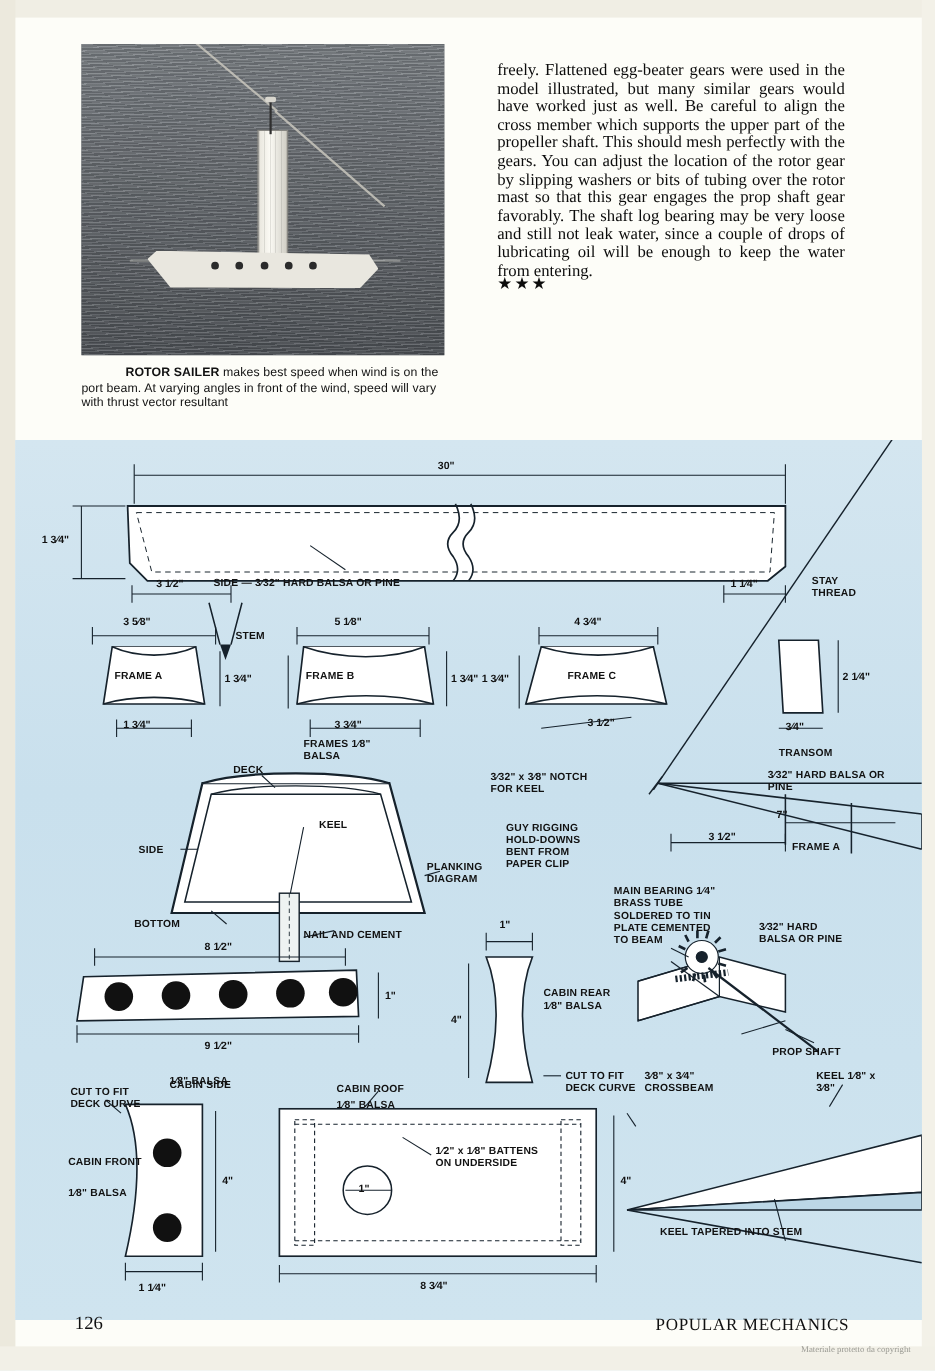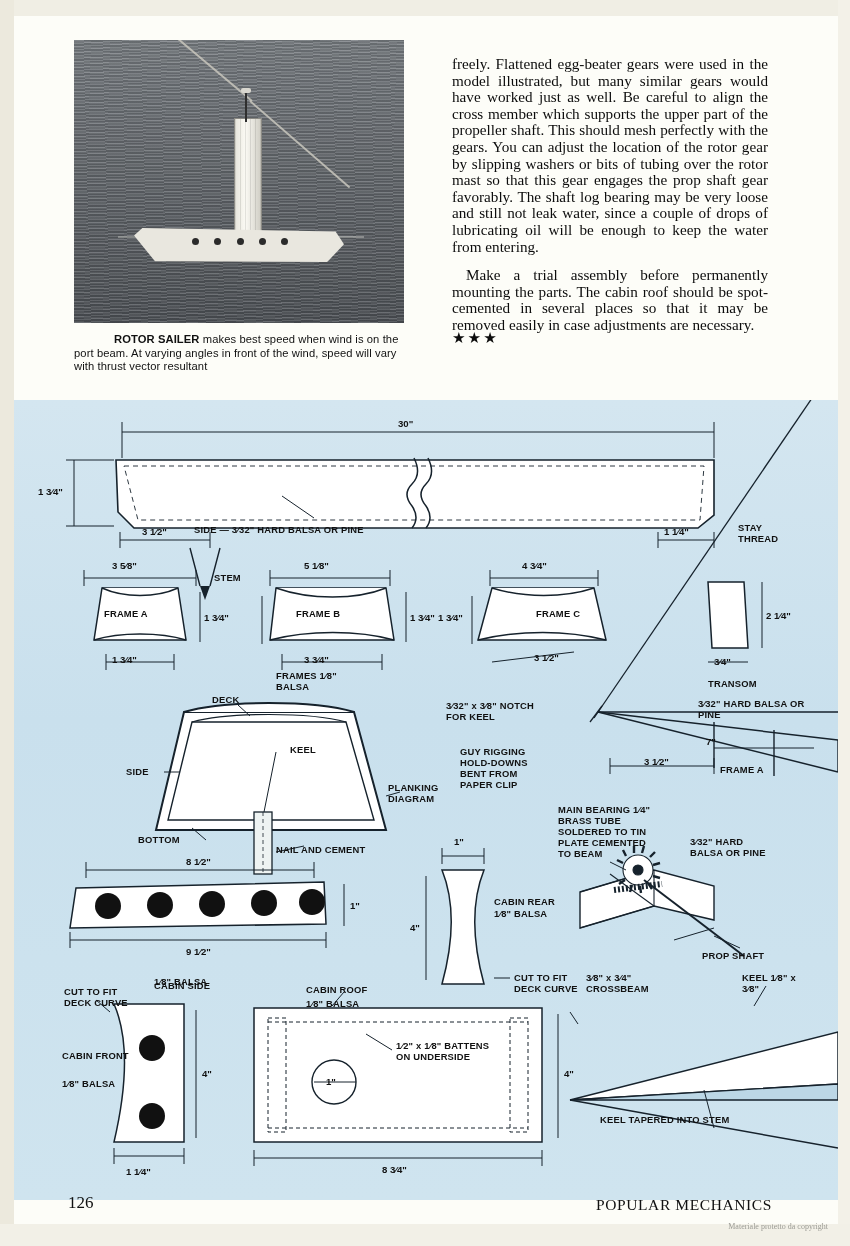--- a/index.html
+++ b/index.html
@@ -121,21 +121,20 @@
         <i></i>
     </div>
   </div>
 
   <div class="caption">
     <b>ROTOR SAILER</b><span class="norm"> makes best speed when wind is on the port beam. At varying angles in front of the wind, speed will vary with thrust vector resultant</span>
   </div>
 
   <div class="col-right">
     <p>freely. Flattened egg-beater gears were used in the model illustrated, but many similar gears would have worked just as well. Be careful to align the cross member which supports the upper part of the propeller shaft. This should mesh perfectly with the gears. You can adjust the location of the rotor gear by slipping washers or bits of tubing over the rotor mast so that this gear engages the prop shaft gear favorably. The shaft log bearing may be very loose and still not leak water, since a couple of drops of lubricating oil will be enough to keep the water from entering.</p>
-    <p class="indent"><span>Make a trial assembly before permanently mounting the parts. The cabin roof should be spot-cemented in several places so that it may be removed easily in case adjustments are necessary.</span></p>
     <p style="text-align:right;margin-top:-16px;"><span class="stars">★★★</span></p>
   </div>
 
   <div class="blueprint">
     <div class="bp-tint"></div>
 
     <svg width="824" height="800" style="position:absolute;left:0;top:0;">
 
       <path d="M102,60 L404,60 L408,60 L700,60 L700,115 L684,128 L120,128 L104,112 Z" fill="#ffffff" stroke="#16222c" stroke-width="1.6"></path>
 
@@ -308,40 +307,40 @@
     <div class="dim" style="left:650px;top:126px;">1 1⁄4"</div>
     <div class="bp-label" style="left:180px;top:124px;">SIDE — 3⁄32" HARD BALSA OR PINE</div>
     <div class="bp-label" style="left:724px;top:122px;width:60px;white-space:pre-line;">STAY THREAD</div>
 
     <div class="dim" style="left:98px;top:160px;">3 5⁄8"</div>
     <div class="bp-label" style="left:90px;top:208px;">FRAME A</div>
     <div class="dim" style="left:190px;top:212px;">1 3⁄4"</div>
     <div class="dim" style="left:98px;top:254px;">1 3⁄4"</div>
 
     <div class="dim" style="left:290px;top:160px;">5 1⁄8"</div>
-    <div class="bp-label" style="left:282px;top:208px;">FRAME B</div>
+    <div class="bp-label" style="left:264px;top:208px;">FRAME B</div>
     <div class="dim" style="left:396px;top:212px;">1 3⁄4"</div>
     <div class="dim" style="left:290px;top:254px;">3 3⁄4"</div>
 
     <div class="dim" style="left:508px;top:160px;">4 3⁄4"</div>
-    <div class="bp-label" style="left:502px;top:208px;margin-left:20px;">FRAME C</div>
+    <div class="bp-label" style="left:502px;top:208px;">FRAME C</div>
     <div class="dim" style="left:424px;top:212px;">1 3⁄4"</div>
     <div class="dim" style="left:520px;top:252px;">3 1⁄2"</div>
 
     <div class="bp-label" style="left:200px;top:172px;">STEM</div>
     <div class="bp-label" style="left:262px;top:270px;width:70px;white-space:pre-line;">FRAMES 1⁄8" BALSA</div>
 
     <div class="dim" style="left:752px;top:210px;">2 1⁄4"</div>
     <div class="dim" style="left:700px;top:256px;">3⁄4"</div>
     <div class="bp-label" style="left:694px;top:278px;">TRANSOM</div>
 
     <div class="bp-label" style="left:198px;top:294px;">DECK</div>
     <div class="bp-label" style="left:112px;top:366px;">SIDE</div>
     <div class="bp-label" style="left:248px;top:344px;padding-left:28px;">KEEL</div>
-    <div class="bp-label" style="left:124px;top:434px;">BOTTOM</div>
+    <div class="bp-label" style="left:108px;top:434px;">BOTTOM</div>
     <div class="bp-label" style="left:262px;top:444px;">NAIL AND CEMENT</div>
     <div class="bp-label" style="left:374px;top:382px;width:72px;white-space:pre-line;">PLANKING DIAGRAM</div>
 
     <div class="bp-label" style="left:432px;top:300px;width:104px;white-space:pre-line;">3⁄32" x 3⁄8" NOTCH FOR KEEL</div>
     <div class="bp-label" style="left:446px;top:346px;width:92px;white-space:pre-line;">GUY RIGGING HOLD-DOWNS BENT FROM PAPER CLIP</div>
     <div class="bp-label" style="left:544px;top:404px;width:104px;white-space:pre-line;">MAIN BEARING 1⁄4" BRASS TUBE SOLDERED TO TIN PLATE CEMENTED TO BEAM</div>
     <div class="bp-label" style="left:572px;top:572px;width:86px;white-space:pre-line;">3⁄8" x 3⁄4" CROSSBEAM</div>
     <div class="bp-label" style="left:688px;top:550px;">PROP SHAFT</div>
     <div class="bp-label" style="left:728px;top:572px;width:70px;white-space:pre-line;">KEEL 1⁄8" x 3⁄8"</div>
     <div class="bp-label" style="left:586px;top:714px;">KEEL TAPERED INTO STEM</div>

